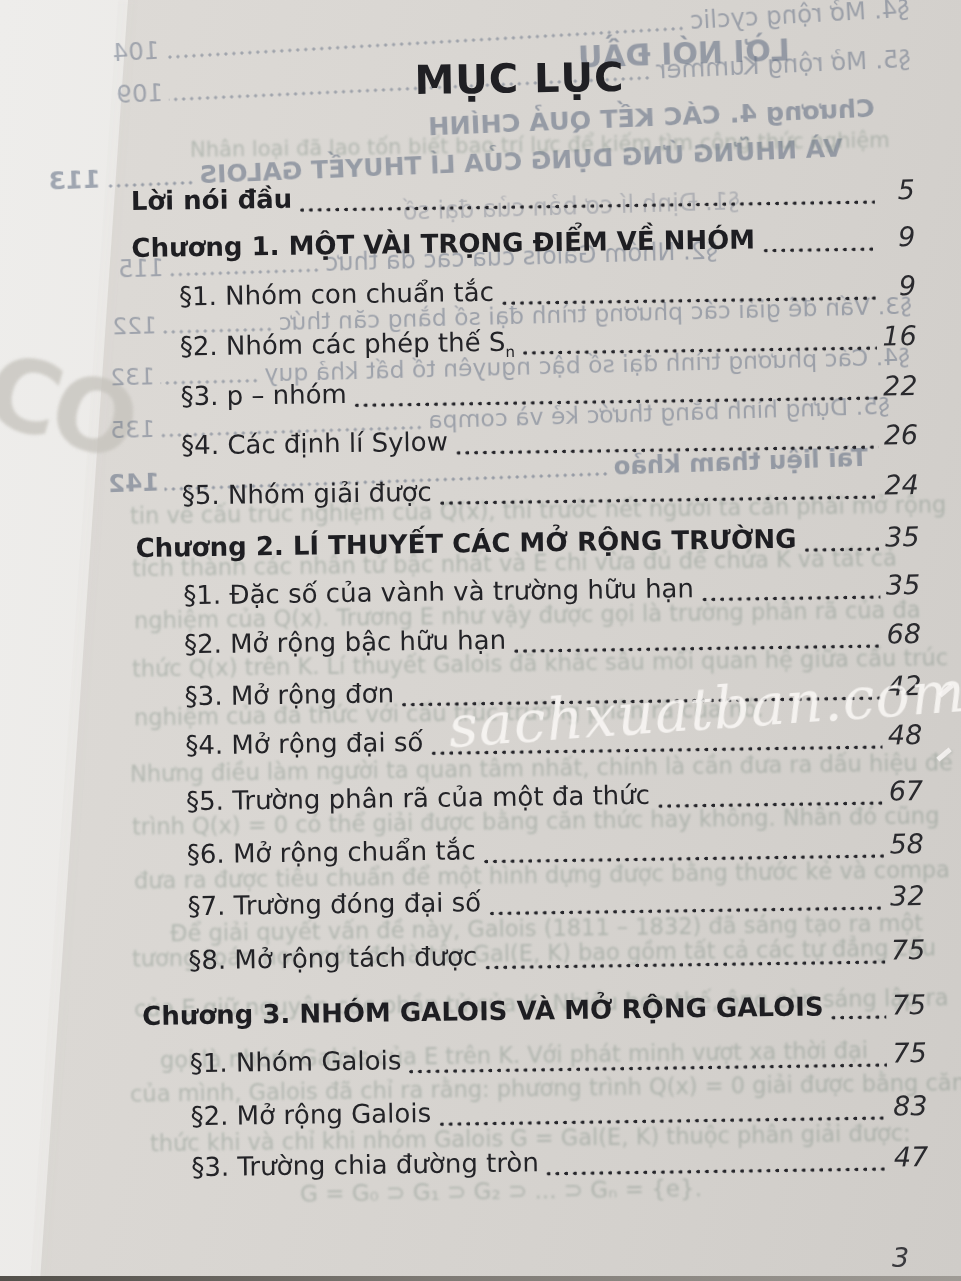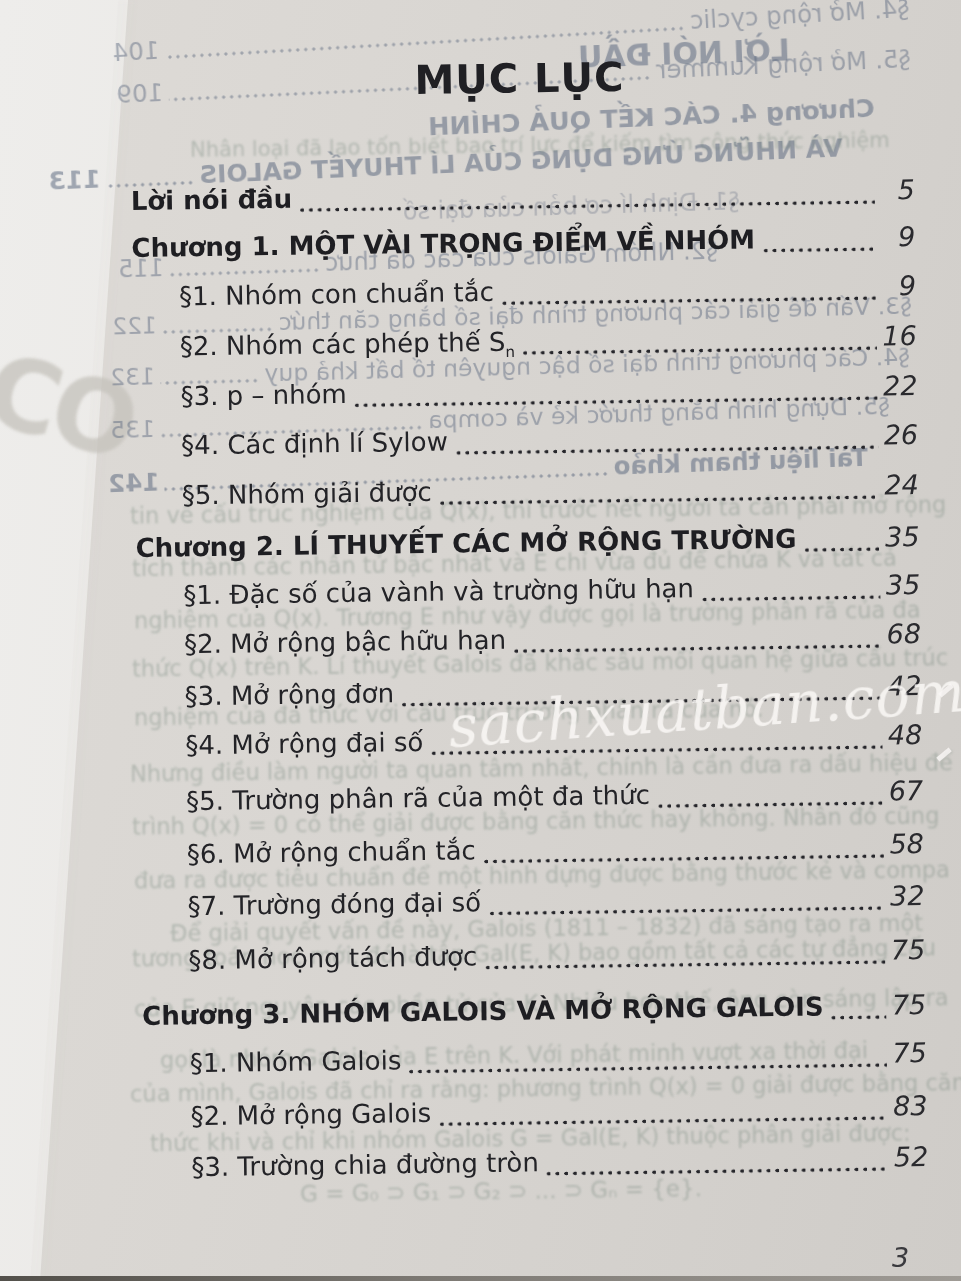--- a/index.html
+++ b/index.html
@@ -237,21 +237,21 @@
     <span class="pg">75</span>
   </div>
       <div class="row section" style="top: 1101px;">
     <span class="lbl"><span>§2. Mở rộng Galois</span><sub></sub></span>
     <span class="leader"></span>
     <span class="pg">83</span>
   </div>
       <div class="row section" style="top: 1152px;">
     <span class="lbl"><span>§3. Trường chia đường tròn</span><sub></sub></span>
     <span class="leader"></span>
-    <span class="pg">52</span>
+    <span class="pg">47</span>
   </div>
     </div>
 
   <div class="watermark">sachxuatban.com</div>
   <div class="wm-frag" style="left:938px;top:688px;"></div>
   <div class="wm-frag" style="left:936px;top:752px;"></div>
 
   <div class="folio">3</div>
   <div class="bottom-edge"></div>
 </div>

